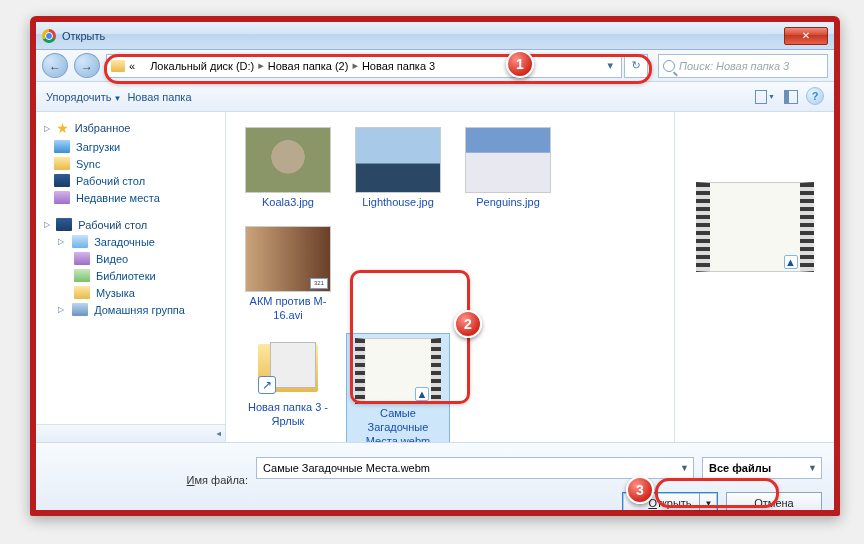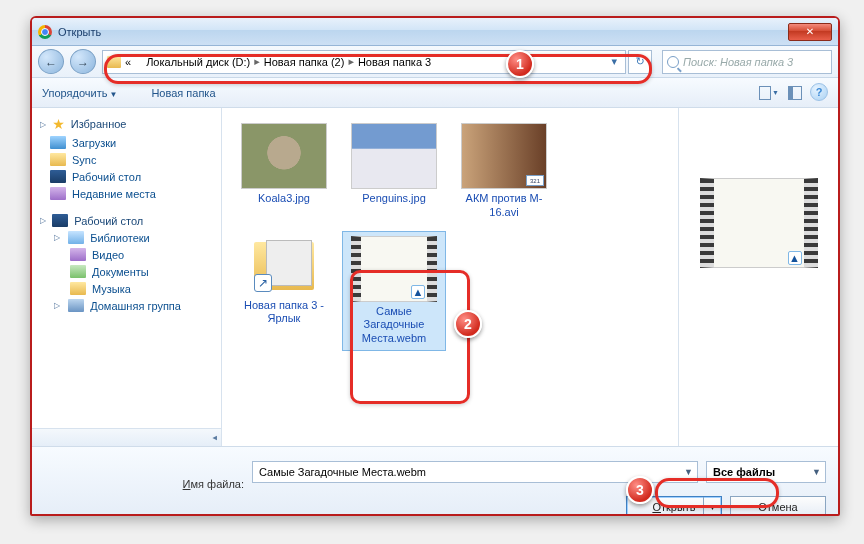--- a/index.html
+++ b/index.html
@@ -1,19 +1,19 @@
 <!DOCTYPE html>
 <html><head>
 <meta charset="utf-8">
 <style>
 * { box-sizing: border-box; margin: 0; padding: 0; font-family: "Segoe UI", Tahoma, sans-serif; font-size: 11px; }
 body { background: #f0f0f0; width: 864px; height: 544px; position: relative; }
 
 
-.window { position: absolute; left: 30px; top: 16px; width: 810px; height: 500px; background: #fff; border: 2px solid #b91c1c; border-radius: 6px 6px 2px 2px; box-shadow: 0 4px 14px rgba(0,0,0,.3); overflow: hidden; }
+.window { position: absolute; left: 30px; top: 16px; width: 810px; height: 500px; background: #fff; border: 6px solid #b91c1c; border-radius: 6px 6px 2px 2px; box-shadow: 0 4px 14px rgba(0,0,0,.3); overflow: hidden; }
 .titlebar { height: 28px; background: linear-gradient(#e8f1fb,#d2e5f7 45%,#bcd6ef 46%,#cde0f4); display: flex; align-items: center; padding: 0 6px; border-bottom: 1px solid #96b5d6; }
 .titlebar .chrome-icon { width: 14px; height: 14px; border-radius: 50%; background: conic-gradient(#db4437 0 120deg,#0f9d58 120deg 240deg,#f4b400 240deg 360deg); margin-right: 6px; position: relative; }
 .titlebar .chrome-icon::after { content:""; position:absolute; inset:3px; background:#4285f4; border-radius:50%; border:1px solid #fff; }
 .titlebar .title { color: #1a3e6c; }
 .winbtns { margin-left: auto; display: flex; gap: 0; }
 .winbtn { width: 30px; height: 18px; display:flex; align-items:center; justify-content:center; border:1px solid #7a9fc3; border-radius:2px; background: linear-gradient(#f6fbff,#e0edfb); margin-left:2px; font-size:10px; }
 .winbtn.close { background: linear-gradient(#f48b7d,#d34a32 45%,#c33a22 46%,#e85e49); color:#fff; border-color:#8b2b1a; width:44px; }
 
 
 .navrow { height: 32px; display:flex; align-items:center; padding: 3px 6px; gap:4px; background: linear-gradient(#f5f9fd,#e9f1fa); border-bottom:1px solid #c9d8e8; }
@@ -23,21 +23,21 @@
 .breadcrumbs { flex:1; height:24px; border:1px solid #a8bed6; background:#fff; display:flex; align-items:center; padding:0 4px; position:relative; }
 .bc-folder { width:14px; height:12px; background:linear-gradient(#ffe8a0,#e8b94f); border-radius:1px; margin-right:4px; }
 .bc-sep { color:#666; padding:0 4px; }
 .bc-dd { margin-left:auto; color:#3a6ea5; padding:0 4px; }
 .refresh { width:24px; height:24px; border:1px solid #a8bed6; background:#fff; display:flex; align-items:center; justify-content:center; color:#3a78b8; margin-left:2px; }
 .searchbox { width:170px; height:24px; border:1px solid #a8bed6; background:#fff; padding:0 4px; color:#9aa; font-style:italic; display:flex; align-items:center; margin-left:6px; }
 .searchbox .mag { width:12px;height:12px;border:1.5px solid #7aa0c8;border-radius:50%;margin-right:4px;position:relative; }
 .searchbox .mag::after{content:"";position:absolute;right:-4px;bottom:-4px;width:5px;height:1.5px;background:#7aa0c8;transform:rotate(45deg);}
 
 
-.toolbar { height:30px; background: linear-gradient(#f7fbff,#e6eef8); border-bottom:1px solid #cfdcea; display:flex; align-items:center; padding:0 10px; gap:34px; }
+.toolbar { height:30px; background: linear-gradient(#f7fbff,#e6eef8); border-bottom:1px solid #cfdcea; display:flex; align-items:center; padding:0 10px; gap:6px; }
 .toolbar .link { color:#22558b; }
 .toolbar .link .dd { font-size:8px; margin-left:2px; }
 .toolbar-right { margin-left:auto; display:flex; gap:4px; }
 .tb-icon { width:22px; height:20px; border:1px solid transparent; display:flex; align-items:center; justify-content:center; color:#3a6ea5; }
 .tb-icon .box { width:14px;height:14px;border:1px solid #6b90b8; }
 
 
 .body { display:flex; height: calc(100% - 28px - 32px - 30px - 68px); }
 .sidebar { width:190px; border-right:1px solid #d7e2ee; background:#fff; padding:6px 4px; overflow:hidden; position:relative; }
 .sidebar .group { margin-bottom:10px; }
@@ -190,29 +190,29 @@
       </div>
       <div class="group">
         <div class="item head">
             <span class="tri">▷</span>
             <span class="sb-ico desk"></span>
             <span>Рабочий стол</span>
           </div>
         <div class="item" style="padding-left:18px">
             <span class="tri" style="font-size:8px;color:#5a7aa0;margin-right:2px">▷</span>
             <span class="sb-ico lib"></span>
-            <span>Библиотеки</span>
+            <span>Загадочные</span>
           </div>
         <div class="item" style="padding-left:34px">
             <span class="sb-ico purple"></span>
             <span>Видео</span>
           </div>
         <div class="item" style="padding-left:34px">
             <span class="sb-ico green"></span>
-            <span>Документы</span>
+            <span>Библиотеки</span>
           </div>
         <div class="item" style="padding-left:34px">
             <span class="sb-ico yellow"></span>
             <span>Музыка</span>
           </div>
         <div class="item" style="padding-left:18px">
             <span class="tri" style="font-size:8px;color:#5a7aa0;margin-right:2px">▷</span>
             <span class="sb-ico pc"></span>
             <span>Домашняя группа</span>
           </div>
@@ -221,20 +221,24 @@
           <span class="tri">▴</span>
         </div>
     </div>
 
     <div class="filepane">
       <div class="filelist">
         <div class="row">
           <div class="file">
             <div class="thumb photo koala"></div>
             <div class="fname">Koala3.jpg</div>
+          </div>
+          <div class="file">
+            <div class="thumb photo lighthouse"></div>
+            <div class="fname">Lighthouse.jpg</div>
           </div>
           <div class="file">
             <div class="thumb photo penguins"></div>
             <div class="fname">Penguins.jpg</div>
           </div>
           <div class="file">
             <div class="thumb akm">
                 <span class="mpc">321</span>
               </div>
             <div class="fname">АКМ против M-16.avi</div>

